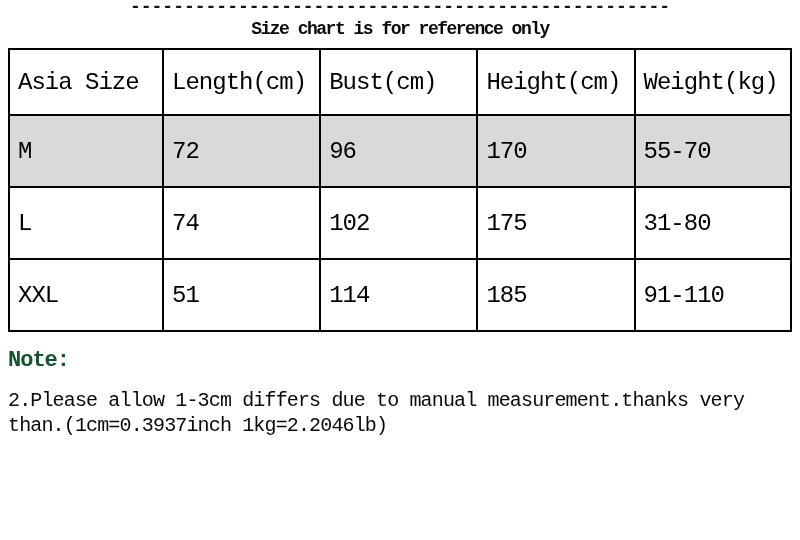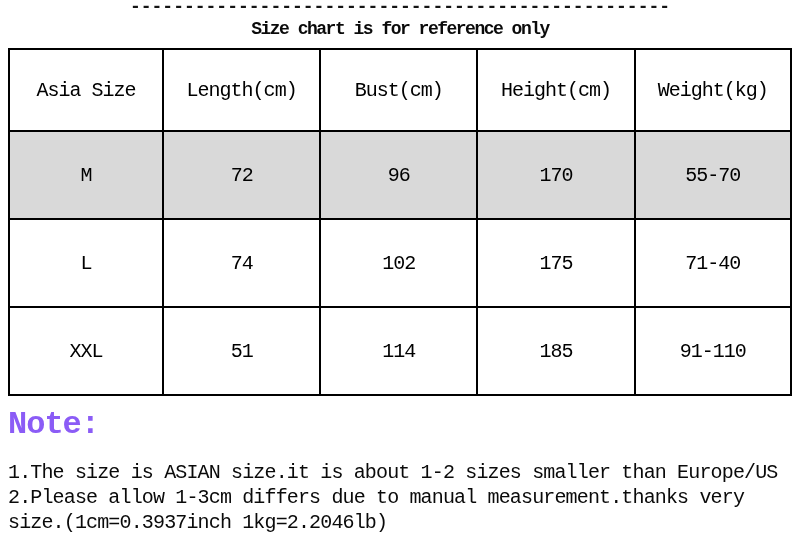--- a/index.html
+++ b/index.html
@@ -49,42 +49,42 @@
   }
   table.size-table {
     margin: 8px 8px 0 8px;
     width: 784px;
     border-collapse: collapse;
     table-layout: fixed;
   }
   table.size-table th,
   table.size-table td {
     border: 2px solid #000000;
-    text-align: center;
+    text-align: left;
     vertical-align: middle;
-    font-size: 20px;
+    font-size: 24px;
     font-weight: normal;
     letter-spacing: -1px;
-    padding: 16px;
+    padding: 8px;
     background: #ffffff;
   }
   table.size-table thead th { height: 48px; }
   table.size-table tbody td { height: 54px; }
   table.size-table tr.alt td { background: #d9d9d9; }
   .note-section {
     margin: 14px 8px 0 8px;
   }
   .note-heading {
-    font-size: 32px;
+    font-size: 22px;
     font-weight: bold;
     letter-spacing: -1px;
-    color: #8b5cf6;
+    color: #14532d;
     height: 30px;
     line-height: 30px;
-    margin-bottom: 20px;
+    margin-bottom: 12px;
   }
   .note-line {
     font-size: 20px;
     letter-spacing: -0.85px;
     line-height: 25px;
     white-space: nowrap;
     color: #0a0a0a;
   }
 </style>
 </head>
@@ -120,32 +120,31 @@
         <td>72</td>
         <td>96</td>
         <td>170</td>
         <td>55-70</td>
       </tr>
       <tr>
         <td>L</td>
         <td>74</td>
         <td>102</td>
         <td>175</td>
-        <td>71-40</td>
+        <td>31-80</td>
       </tr>
       <tr>
         <td>XXL</td>
         <td>51</td>
         <td>114</td>
         <td>185</td>
         <td>91-110</td>
       </tr>
     </tbody>
   </table>
 
   <div class="note-section">
     <div class="note-heading">Note:</div>
-    <div class="note-line">1.The size is ASIAN size.it is about 1-2 sizes smaller than Europe/US</div>
     <div class="note-line">2.Please allow 1-3cm differs due to manual measurement.thanks very</div>
-    <div class="note-line">size.(1cm=0.3937inch 1kg=2.2046lb)</div>
+    <div class="note-line">than.(1cm=0.3937inch 1kg=2.2046lb)</div>
   </div>
 
 </div>
 
 </body></html>

